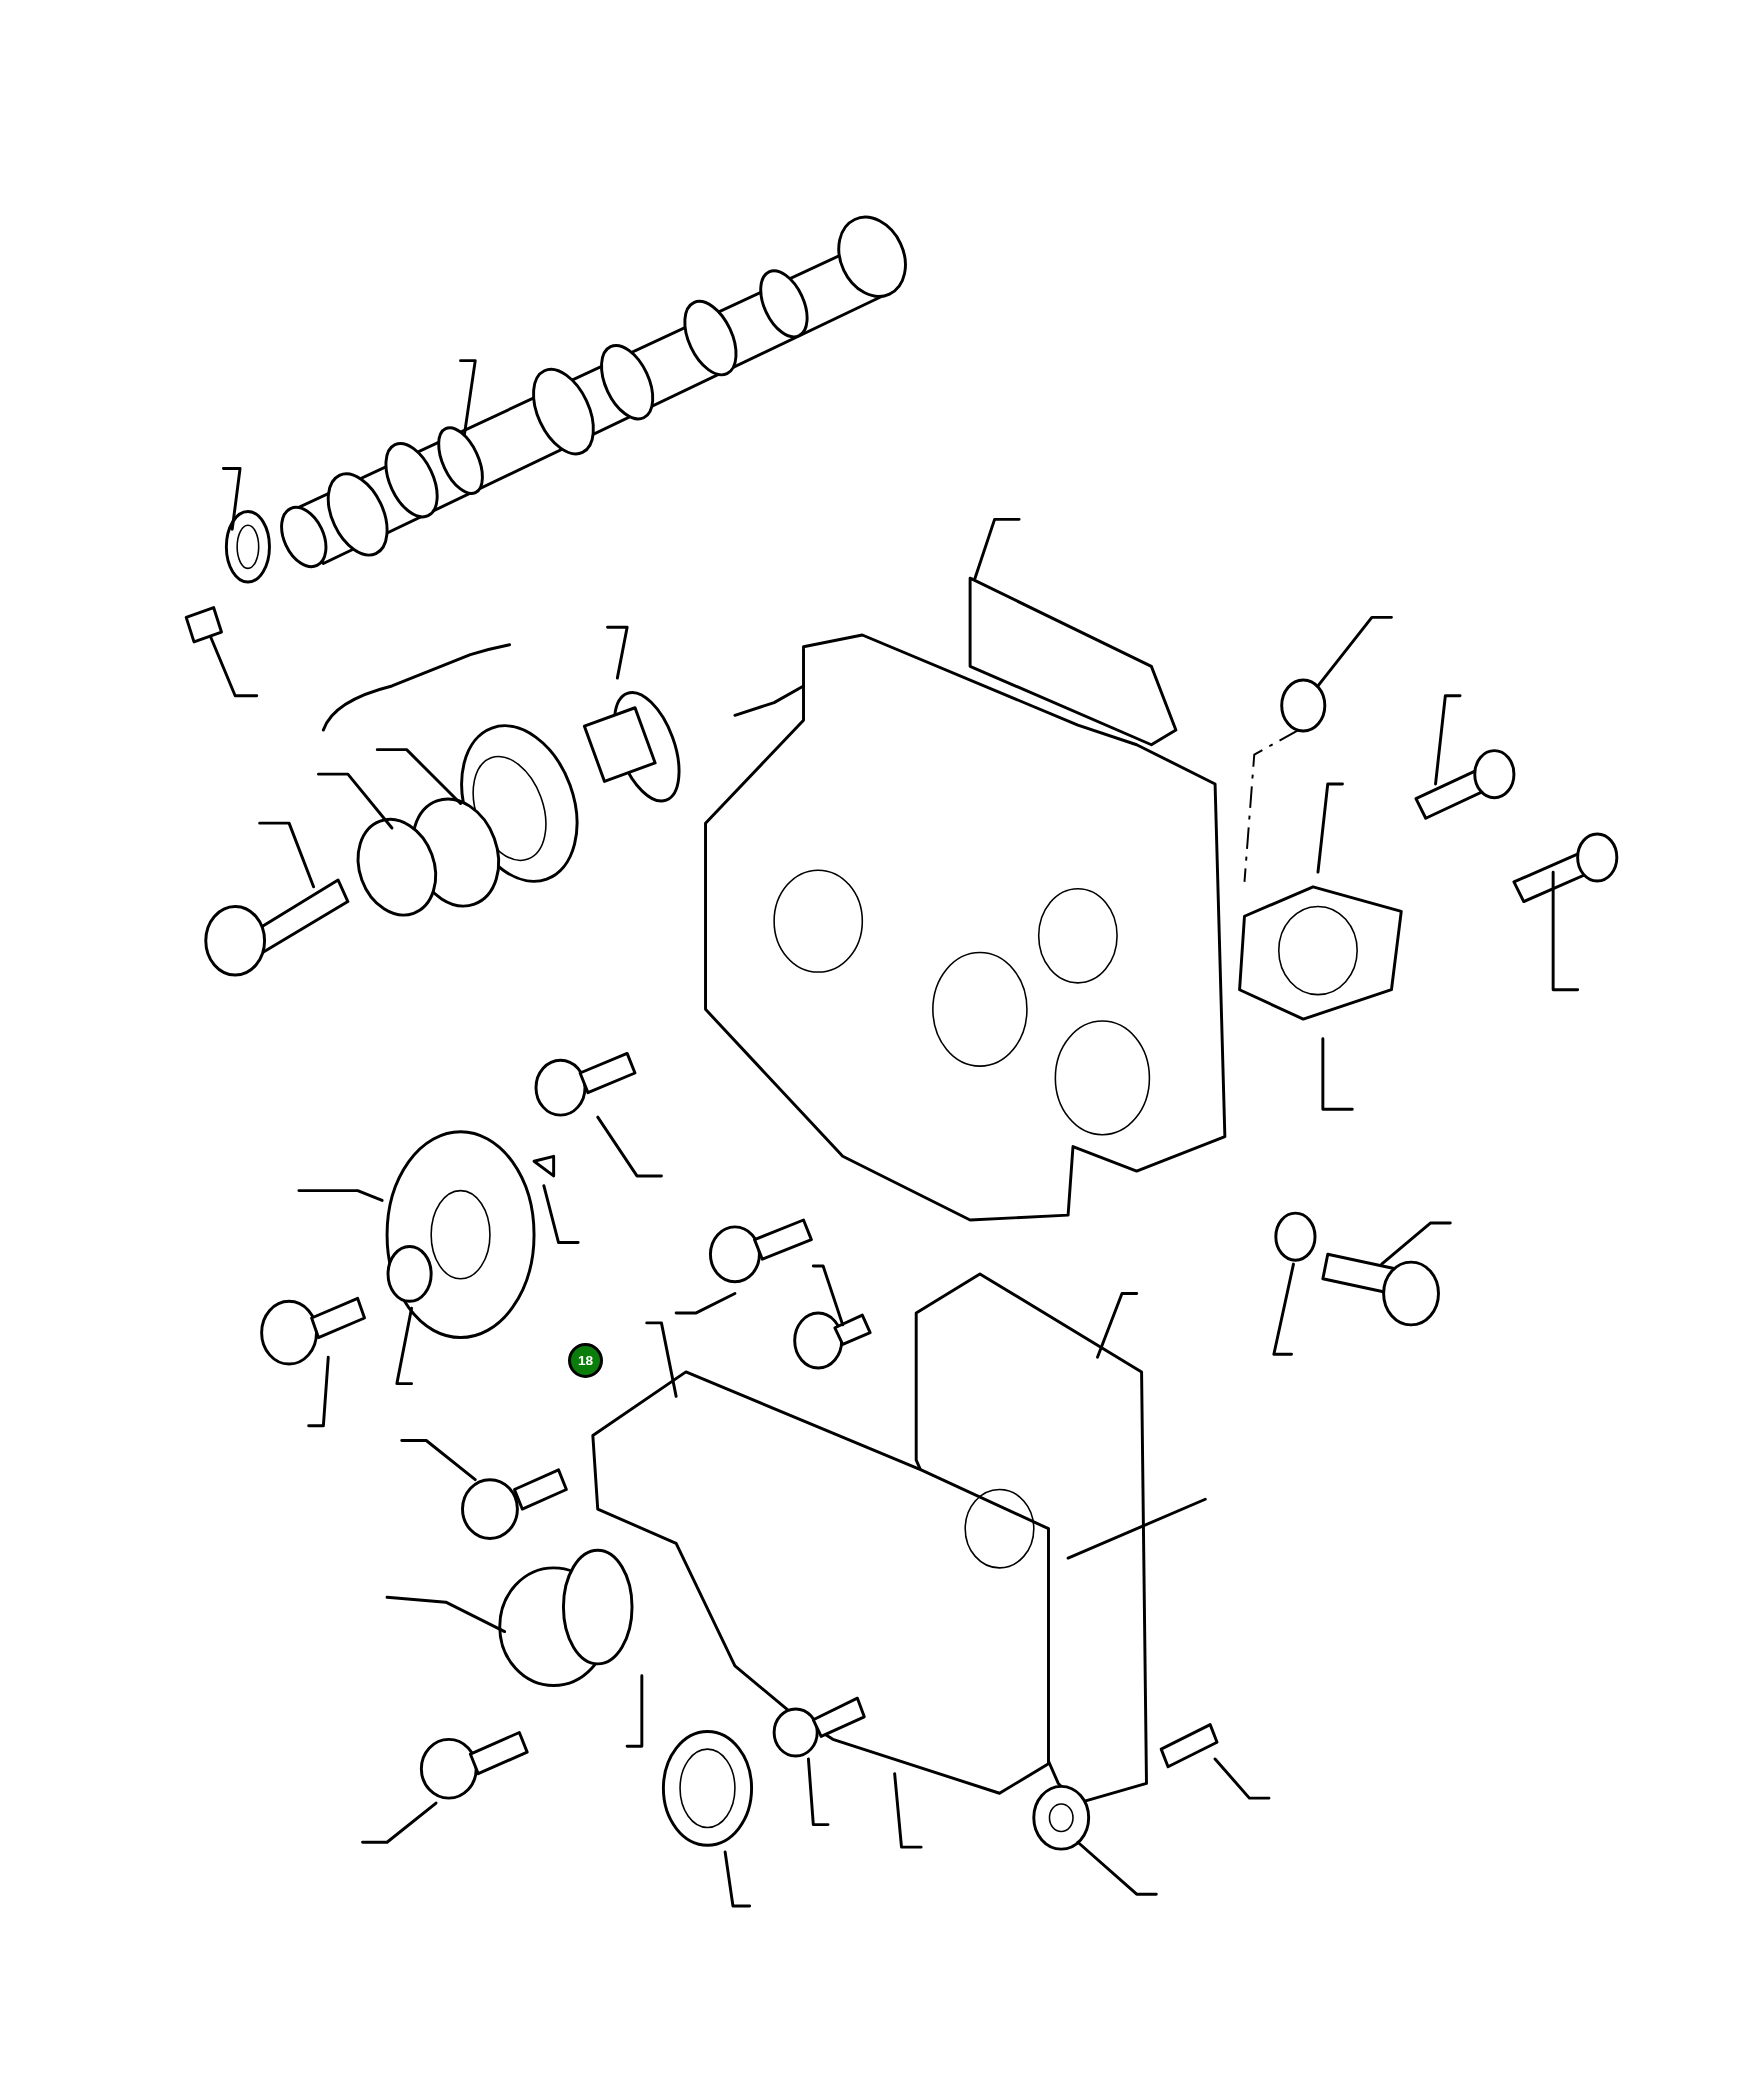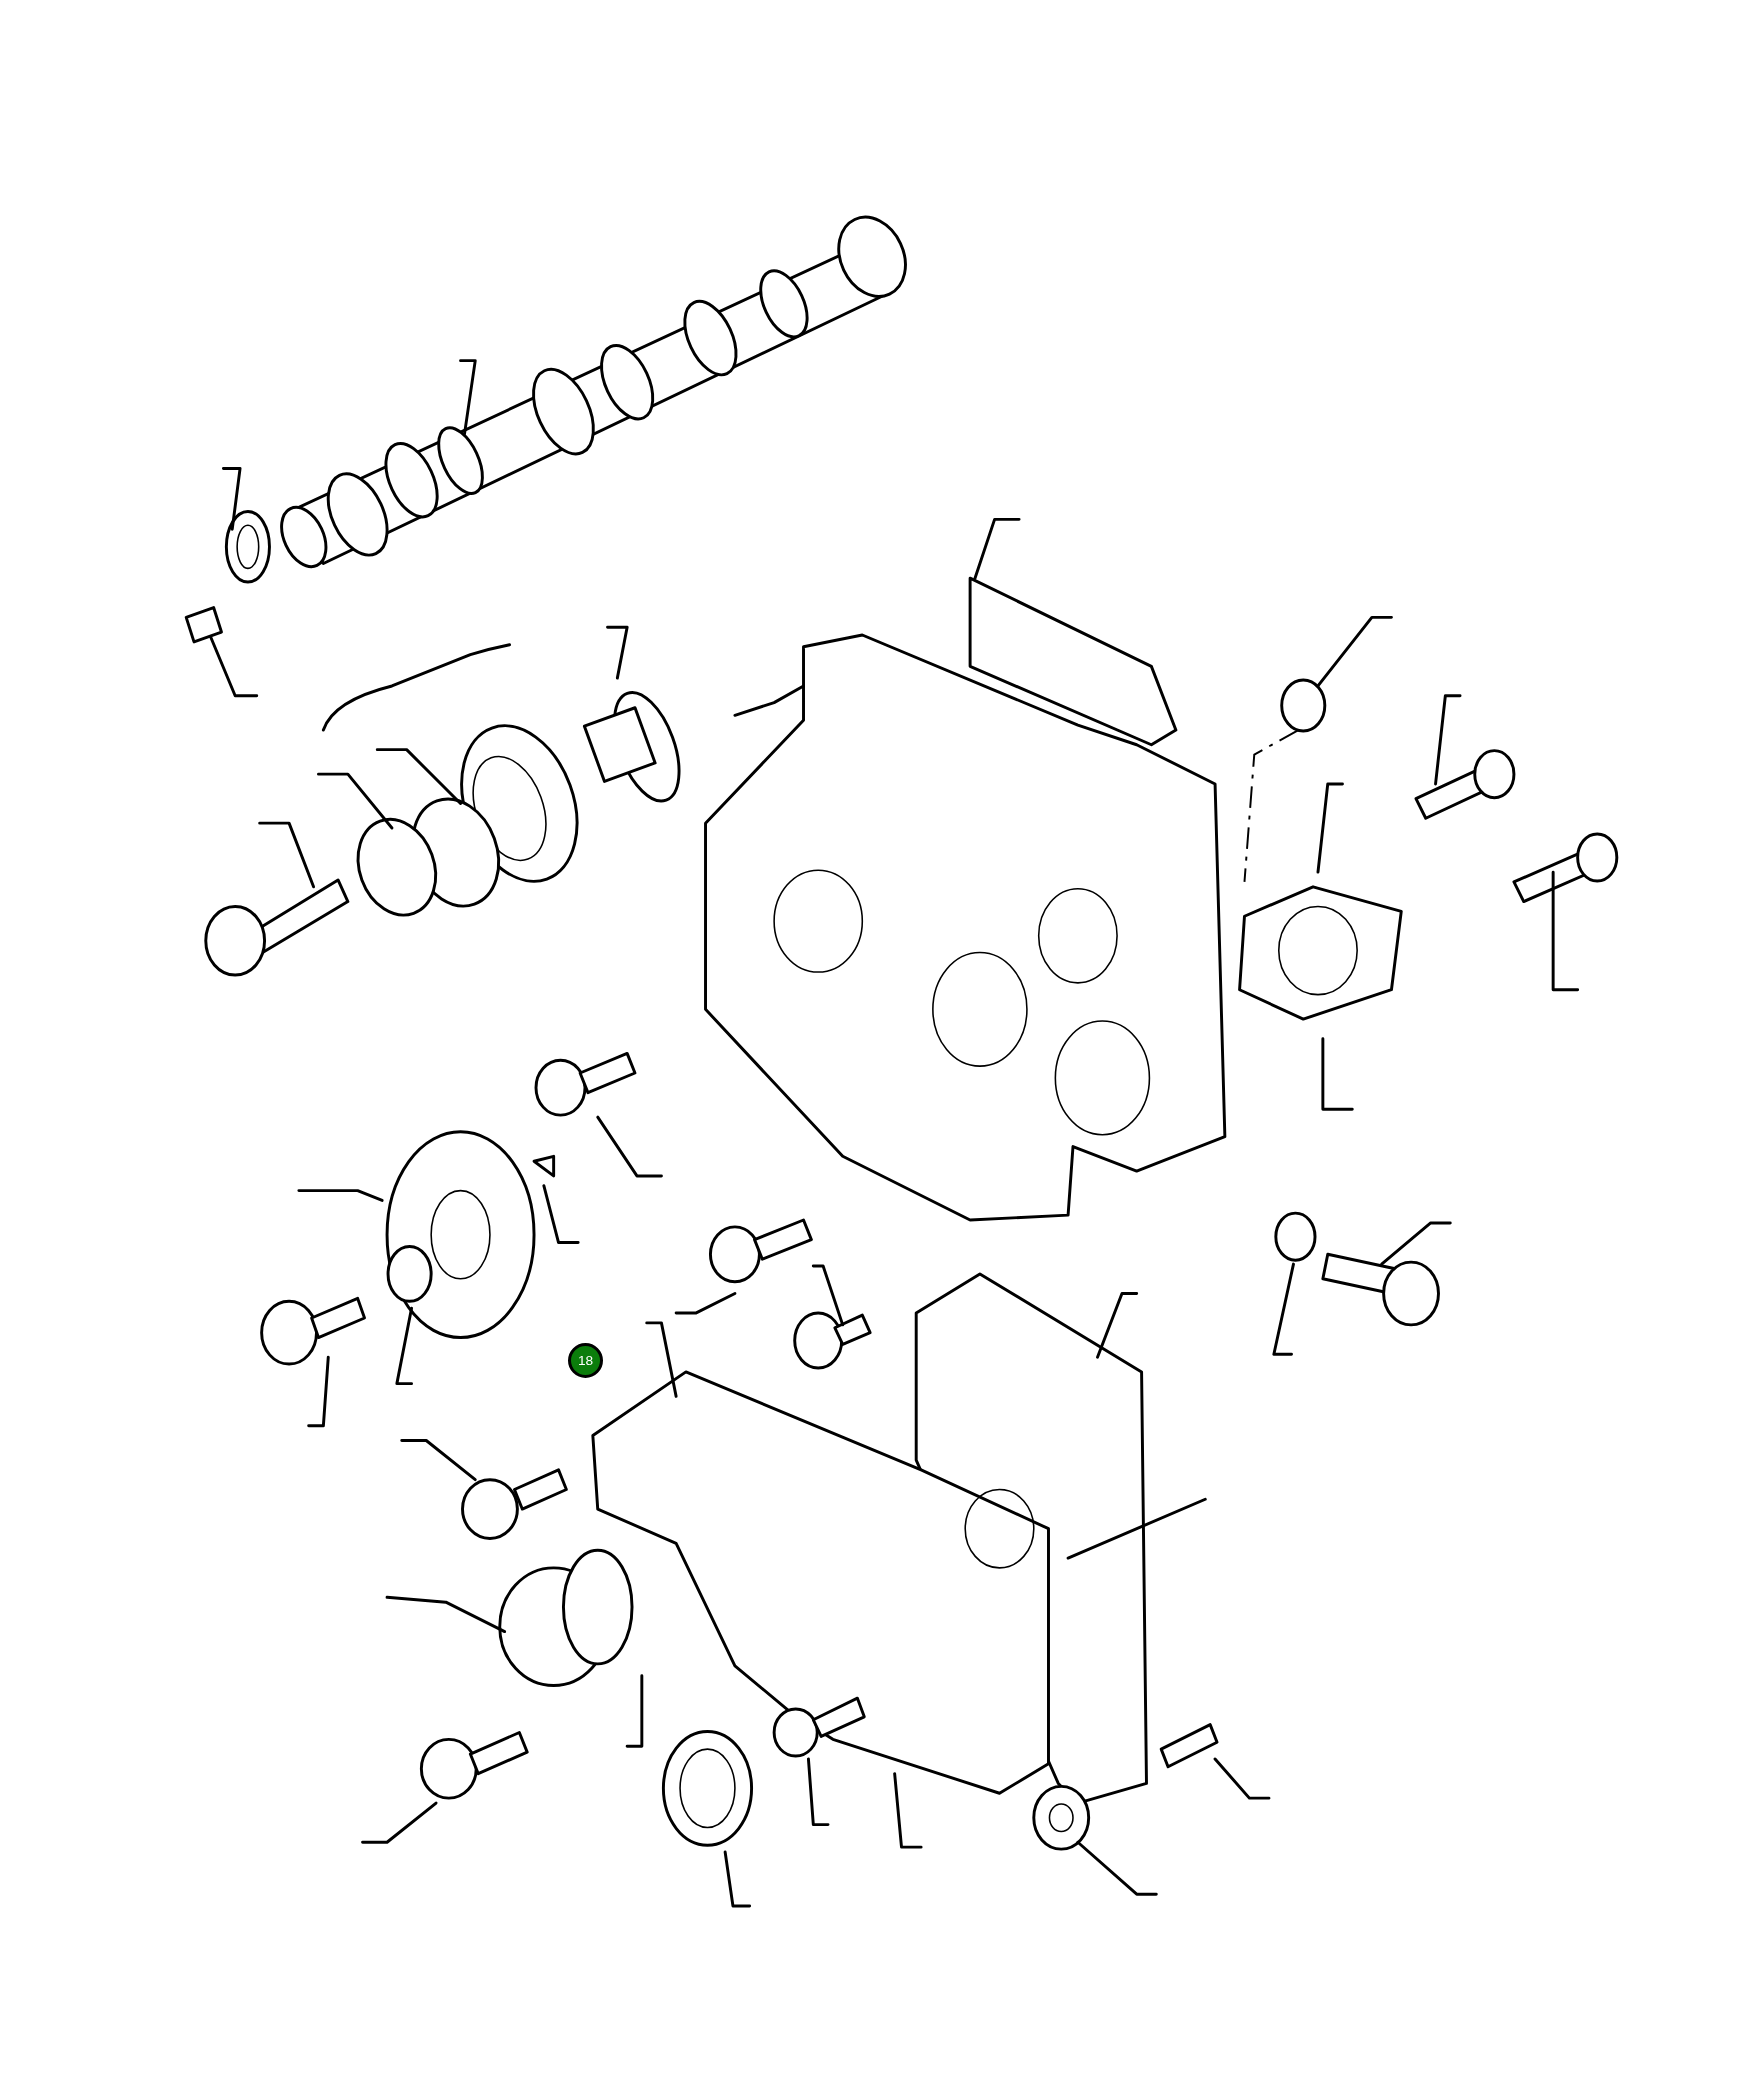--- a/index.html
+++ b/index.html
@@ -6,21 +6,21 @@
   body { width: 1755px; height: 2099px; position: relative; overflow: hidden;
          font-family: "Liberation Sans", sans-serif; }
   #diagram { position: absolute; left: 0; top: 0; width: 1755px; height: 2099px; }
   #diagram .ln { fill: none; stroke: #000; stroke-width: 3; stroke-linejoin: round; stroke-linecap: round; }
   #diagram .thin { fill: none; stroke: #000; stroke-width: 1.6; }
   #diagram .dash { fill: none; stroke: #000; stroke-width: 2; stroke-dasharray: 22 8 4 8; }
   #diagram .part { fill: #fff; stroke: #000; stroke-width: 3; stroke-linejoin: round; }
   .hotspot { position: absolute; width: 29px; height: 29px; border-radius: 50%;
              border: 3.9px solid #000; display: flex; align-items: center; justify-content: center;
              color: #ffffff; font-size: 13.7px; cursor: pointer; }
-  .hotspot span { font-family: "Liberation Sans", sans-serif; }
+  .hotspot span { font-family: "Liberation Sans", sans-serif; font-weight: bold; }
 </style>
 </head>
 <body>
 
 <svg id="diagram" viewBox="0 0 1791 2142" xmlns="http://www.w3.org/2000/svg">
 
   <g>
     <path class="part" d="M300,520 L880,250 L905,300 L330,575 Z"></path>
     <ellipse class="part" cx="890" cy="262" rx="32" ry="42" transform="rotate(-25 890 262)"></ellipse>
     <ellipse class="part" cx="310" cy="548" rx="20" ry="32" transform="rotate(-25 310 548)"></ellipse>

